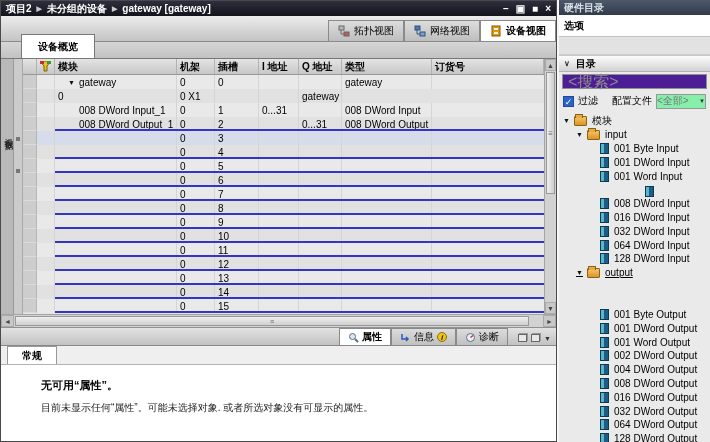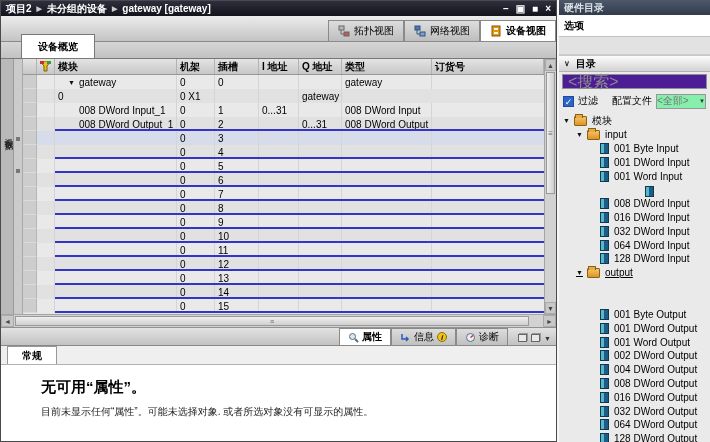--- a/index.html
+++ b/index.html
@@ -66,21 +66,21 @@
   .b-tab.active { background: #fff; font-weight: bold; }
   .info-badge { width: 10px; height: 10px; border-radius: 50%; background: #f2c21a; border: 1px solid #8a7000; color: #222; font-size: 8px; font-weight: bold; line-height: 9px; text-align: center; font-style: italic; }
   .pane-icons { display: flex; align-items: center; gap: 4px; margin: 0 5px 3px 10px; }
   .mini-sq { width: 9px; height: 8px; border: 1px solid #666; background: #e8e8e8; box-shadow: 1px -1px 0 #999; }
   .mini-chev { font-size: 7px; color: #333; }
 
   .props { height: 96px; flex: none; background: #fff; display: flex; flex-direction: column; border-top: 1px solid #888; }
   .gen-strip { height: 19px; flex: none; background: #efefef; border-bottom: 1px solid #b3b3b3; display: flex; align-items: flex-end; padding-left: 6px; }
   .gen-tab { height: 18px; background: #fff; border: 1px solid #989898; border-bottom: none; padding: 0 14px; font-size: 10px; font-weight: bold; display: flex; align-items: center; }
   .props-body { padding: 13px 10px 0 40px; }
-  .props-title { font-size: 15px; font-weight: bold; color: #000; }
+  .props-title { font-size: 11px; font-weight: bold; color: #000; }
   .props-text { font-size: 10px; margin-top: 8px; color: #222; }
 
   
   .panel { width: 153px; flex: none; display: flex; flex-direction: column; background: #eaeaea; border-left: 2px solid #f6f6f6; }
   .p-header { height: 15px; flex: none; background: linear-gradient(#4d596b,#313b4a); color: #dce2ea; font-size: 10px; font-weight: bold; padding: 0 5px; display: flex; align-items: center; }
   .p-options { height: 22px; flex: none; background: #fff; border-bottom: 1px solid #c2c2c2; font-size: 10px; font-weight: bold; display: flex; align-items: center; padding: 0 5px; }
   .p-gap { height: 18px; flex: none; background: #e2e2e2; border-bottom: 1px solid #cccccc; }
   .p-section { height: 17px; flex: none; background: linear-gradient(#fcfcfc,#d3d3d3); border-top: 1px solid #c8c8c8; border-bottom: 1px solid #b2b2b2; display: flex; align-items: center; gap: 6px; font-size: 10px; font-weight: bold; padding: 0 5px; }
   .sec-chev { font-size: 8px; color: #333; }
   .p-search { height: 19px; flex: none; padding: 2px 3px; }

